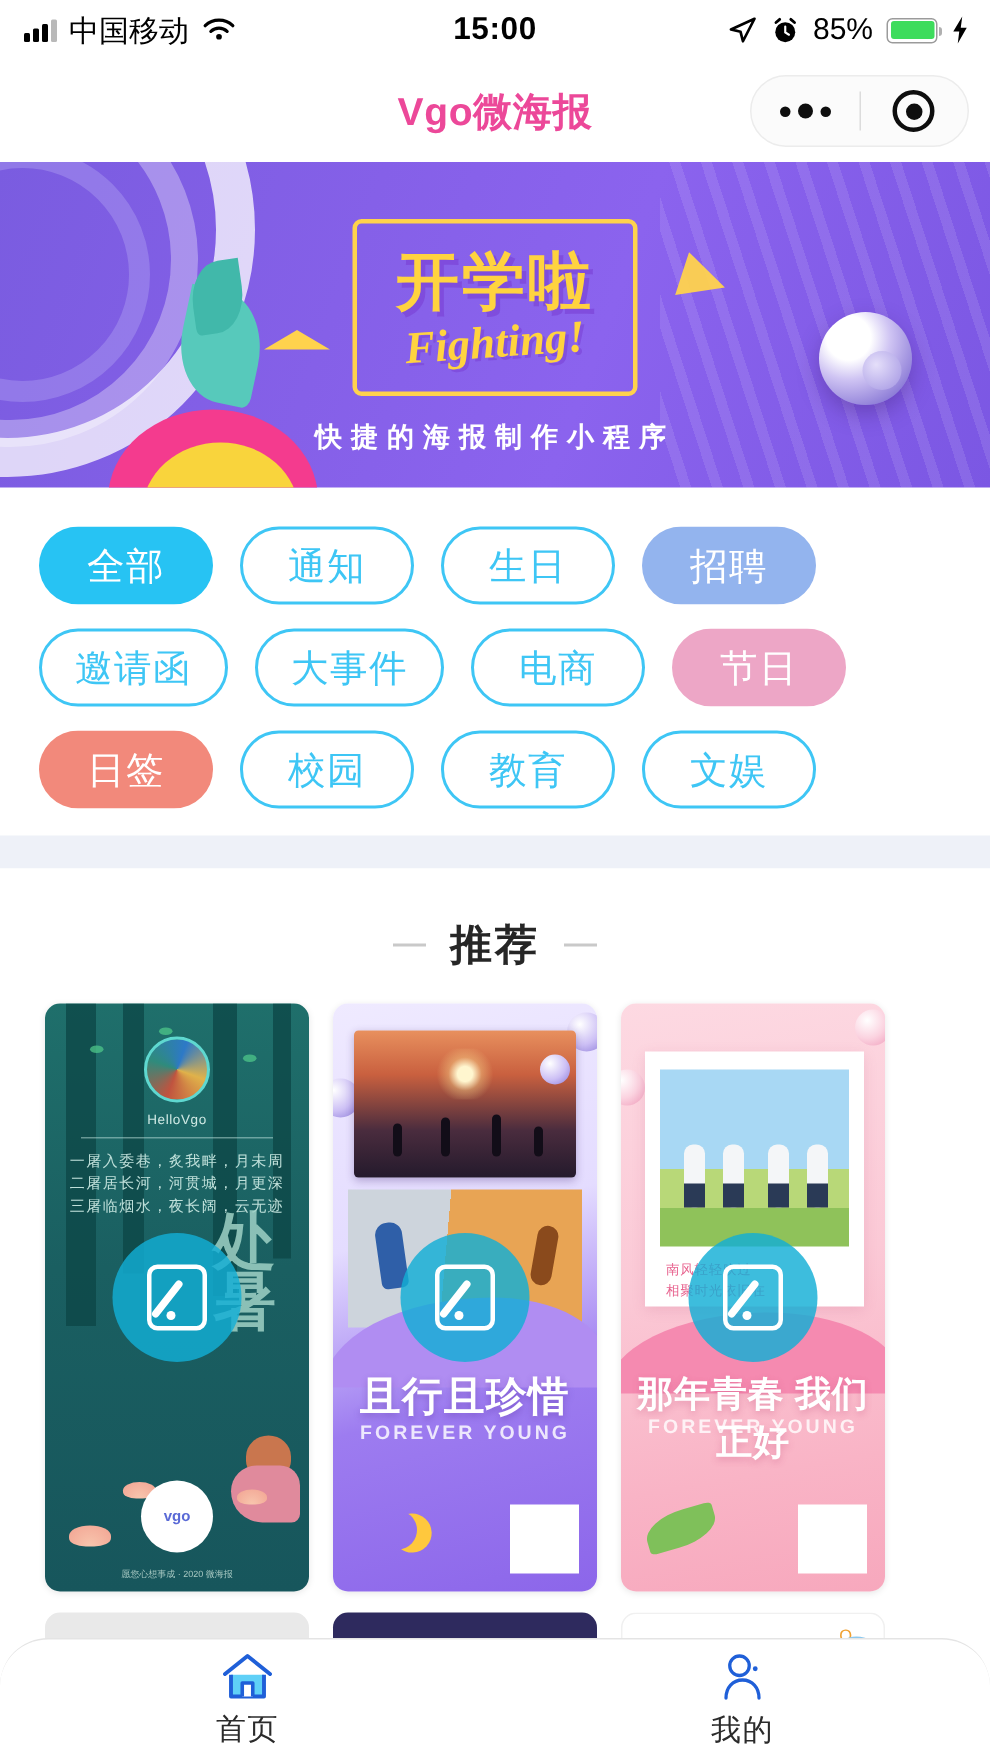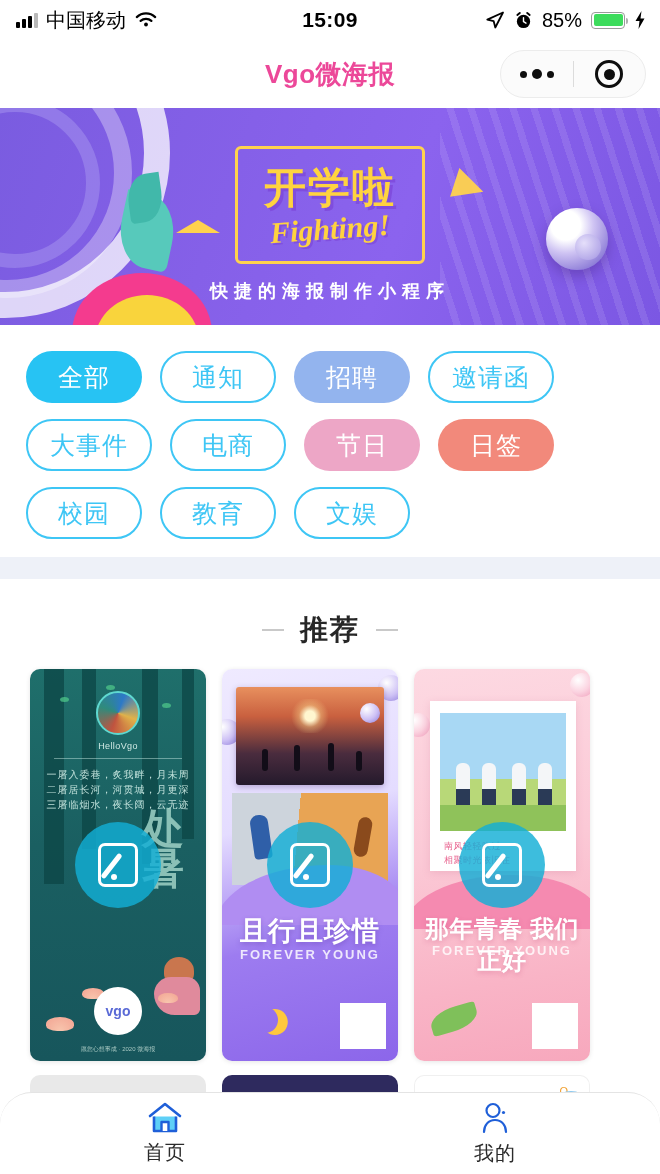--- a/index.html
+++ b/index.html
@@ -176,21 +176,21 @@
   .c1 .bigchar{ position:absolute; right:22px; top:140px; font-size:42px; color:#9fd2c6;
     font-family:"Liberation Serif",serif; line-height:40px; opacity:.85; font-weight:700;}
   .c1 .girl{ position:absolute; right:6px; bottom:38px; width:52px;height:66px;}
   .c1 .girl .hair{ position:absolute; right:6px; top:0; width:30px;height:28px;border-radius:50% 50% 40% 40%; background:#c9764e;}
   .c1 .girl .body{ position:absolute; right:0; top:20px; width:46px;height:38px;border-radius:18px 14px 6px 22px;background:#e08a9c;}
   .c1 .lotus{ position:absolute; width:28px;height:14px;border-radius:50% 50% 40% 40%;
     background:radial-gradient(ellipse at 50% 100%,#f8c6ae,#f2a392);}
   .c1 .qr{ position:absolute; left:50%; bottom:26px; transform:translateX(-50%);
     width:48px;height:48px;border-radius:50%;background:#fff;
     display:flex;align-items:center;justify-content:center;}
-  .c1 .qr b{ font-size:14px;color:#5a6ad6;font-weight:800;text-align:center;}
+  .c1 .qr b{ font-size:10px;color:#5a6ad6;font-weight:800;text-align:center;}
   .c1 .foot{ position:absolute; left:0;right:0;bottom:7px;text-align:center;font-size:6px;color:#a7c8c2;}
 
   
   .c2{ background:linear-gradient(165deg,#efeaff 0%,#e4dcff 38%,#9d7cf0 66%,#8c66ea 100%); }
   .c2 .photo1{ position:absolute; left:14px; top:18px; width:148px;height:98px;border-radius:3px;
     background:linear-gradient(180deg,#e8905e 0%,#c9603f 30%,#4a2c3e 68%,#241a2c 100%);
     box-shadow:0 2px 6px rgba(60,30,110,.3);}
   .c2 .photo1 .spark{ position:absolute; left:52px; top:12px; width:44px;height:34px;
     background:radial-gradient(circle,#fff6cf 0 18%,rgba(255,230,150,.35) 40%,transparent 68%);}
   .c2 .photo1 .fig{ position:absolute; bottom:14px; width:6px;height:22px;background:#120d18;border-radius:3px;}
@@ -273,21 +273,21 @@
         <i></i>
       </span>
     <span class="carrier">中国移动</span>
     <svg width="24" height="18" viewBox="0 0 24 18">
       <path d="M12 15.4a1.9 1.9 0 100-3.8 1.9 1.9 0 000 3.8z" fill="#000"></path>
       <path d="M6.6 9.9a8 8 0 0110.8 0" stroke="#000" stroke-width="2.2" fill="none" stroke-linecap="round"></path>
       <path d="M2.8 6.1a13.4 13.4 0 0118.4 0" stroke="#000" stroke-width="2.2" fill="none" stroke-linecap="round"></path>
     </svg>
   </div>
 
-  <div class="sb-center">15:09</div>
+  <div class="sb-center">15:00</div>
 
   <div class="sb-right">
     <svg width="20" height="20" viewBox="0 0 20 20">
       <path d="M18 2.5L2.3 9.6l6.4 1.6 1.6 6.3L18 2.5z" fill="none" stroke="#000" stroke-width="1.8" stroke-linejoin="round"></path>
     </svg>
     <svg width="19" height="19" viewBox="0 0 20 20">
       <circle cx="10" cy="11" r="7" fill="#000"></circle>
       <path d="M10 7v4.2l2.6 1.6" stroke="#fff" stroke-width="1.5" fill="none" stroke-linecap="round"></path>
       <path d="M3.5 4.2l2.6-2.2M16.5 4.2l-2.6-2.2" stroke="#000" stroke-width="2" stroke-linecap="round"></path>
     </svg>
@@ -337,20 +337,23 @@
   <div class="bn-sub">Fighting!</div>
   <div class="bn-tag">快捷的海报制作小程序</div>
 </div>
 
 <div class="tags" id="tags">
     <div class="tag fill" style="background: rgb(39, 195, 243);">
       <span>全部</span>
     </div>
     <div class="tag" style="border-color: rgb(62, 198, 245); color: rgb(62, 198, 245);">
       <span>通知</span>
+    </div>
+    <div class="tag" style="border-color: rgb(62, 198, 245); color: rgb(62, 198, 245);">
+      <span>生日</span>
     </div>
     <div class="tag fill" style="background: rgb(147, 180, 238);">
       <span>招聘</span>
     </div>
     <div class="tag" style="border-color: rgb(62, 198, 245); color: rgb(62, 198, 245);">
       <span>邀请函</span>
     </div>
     <div class="tag" style="border-color: rgb(62, 198, 245); color: rgb(62, 198, 245);">
       <span>大事件</span>
     </div>

